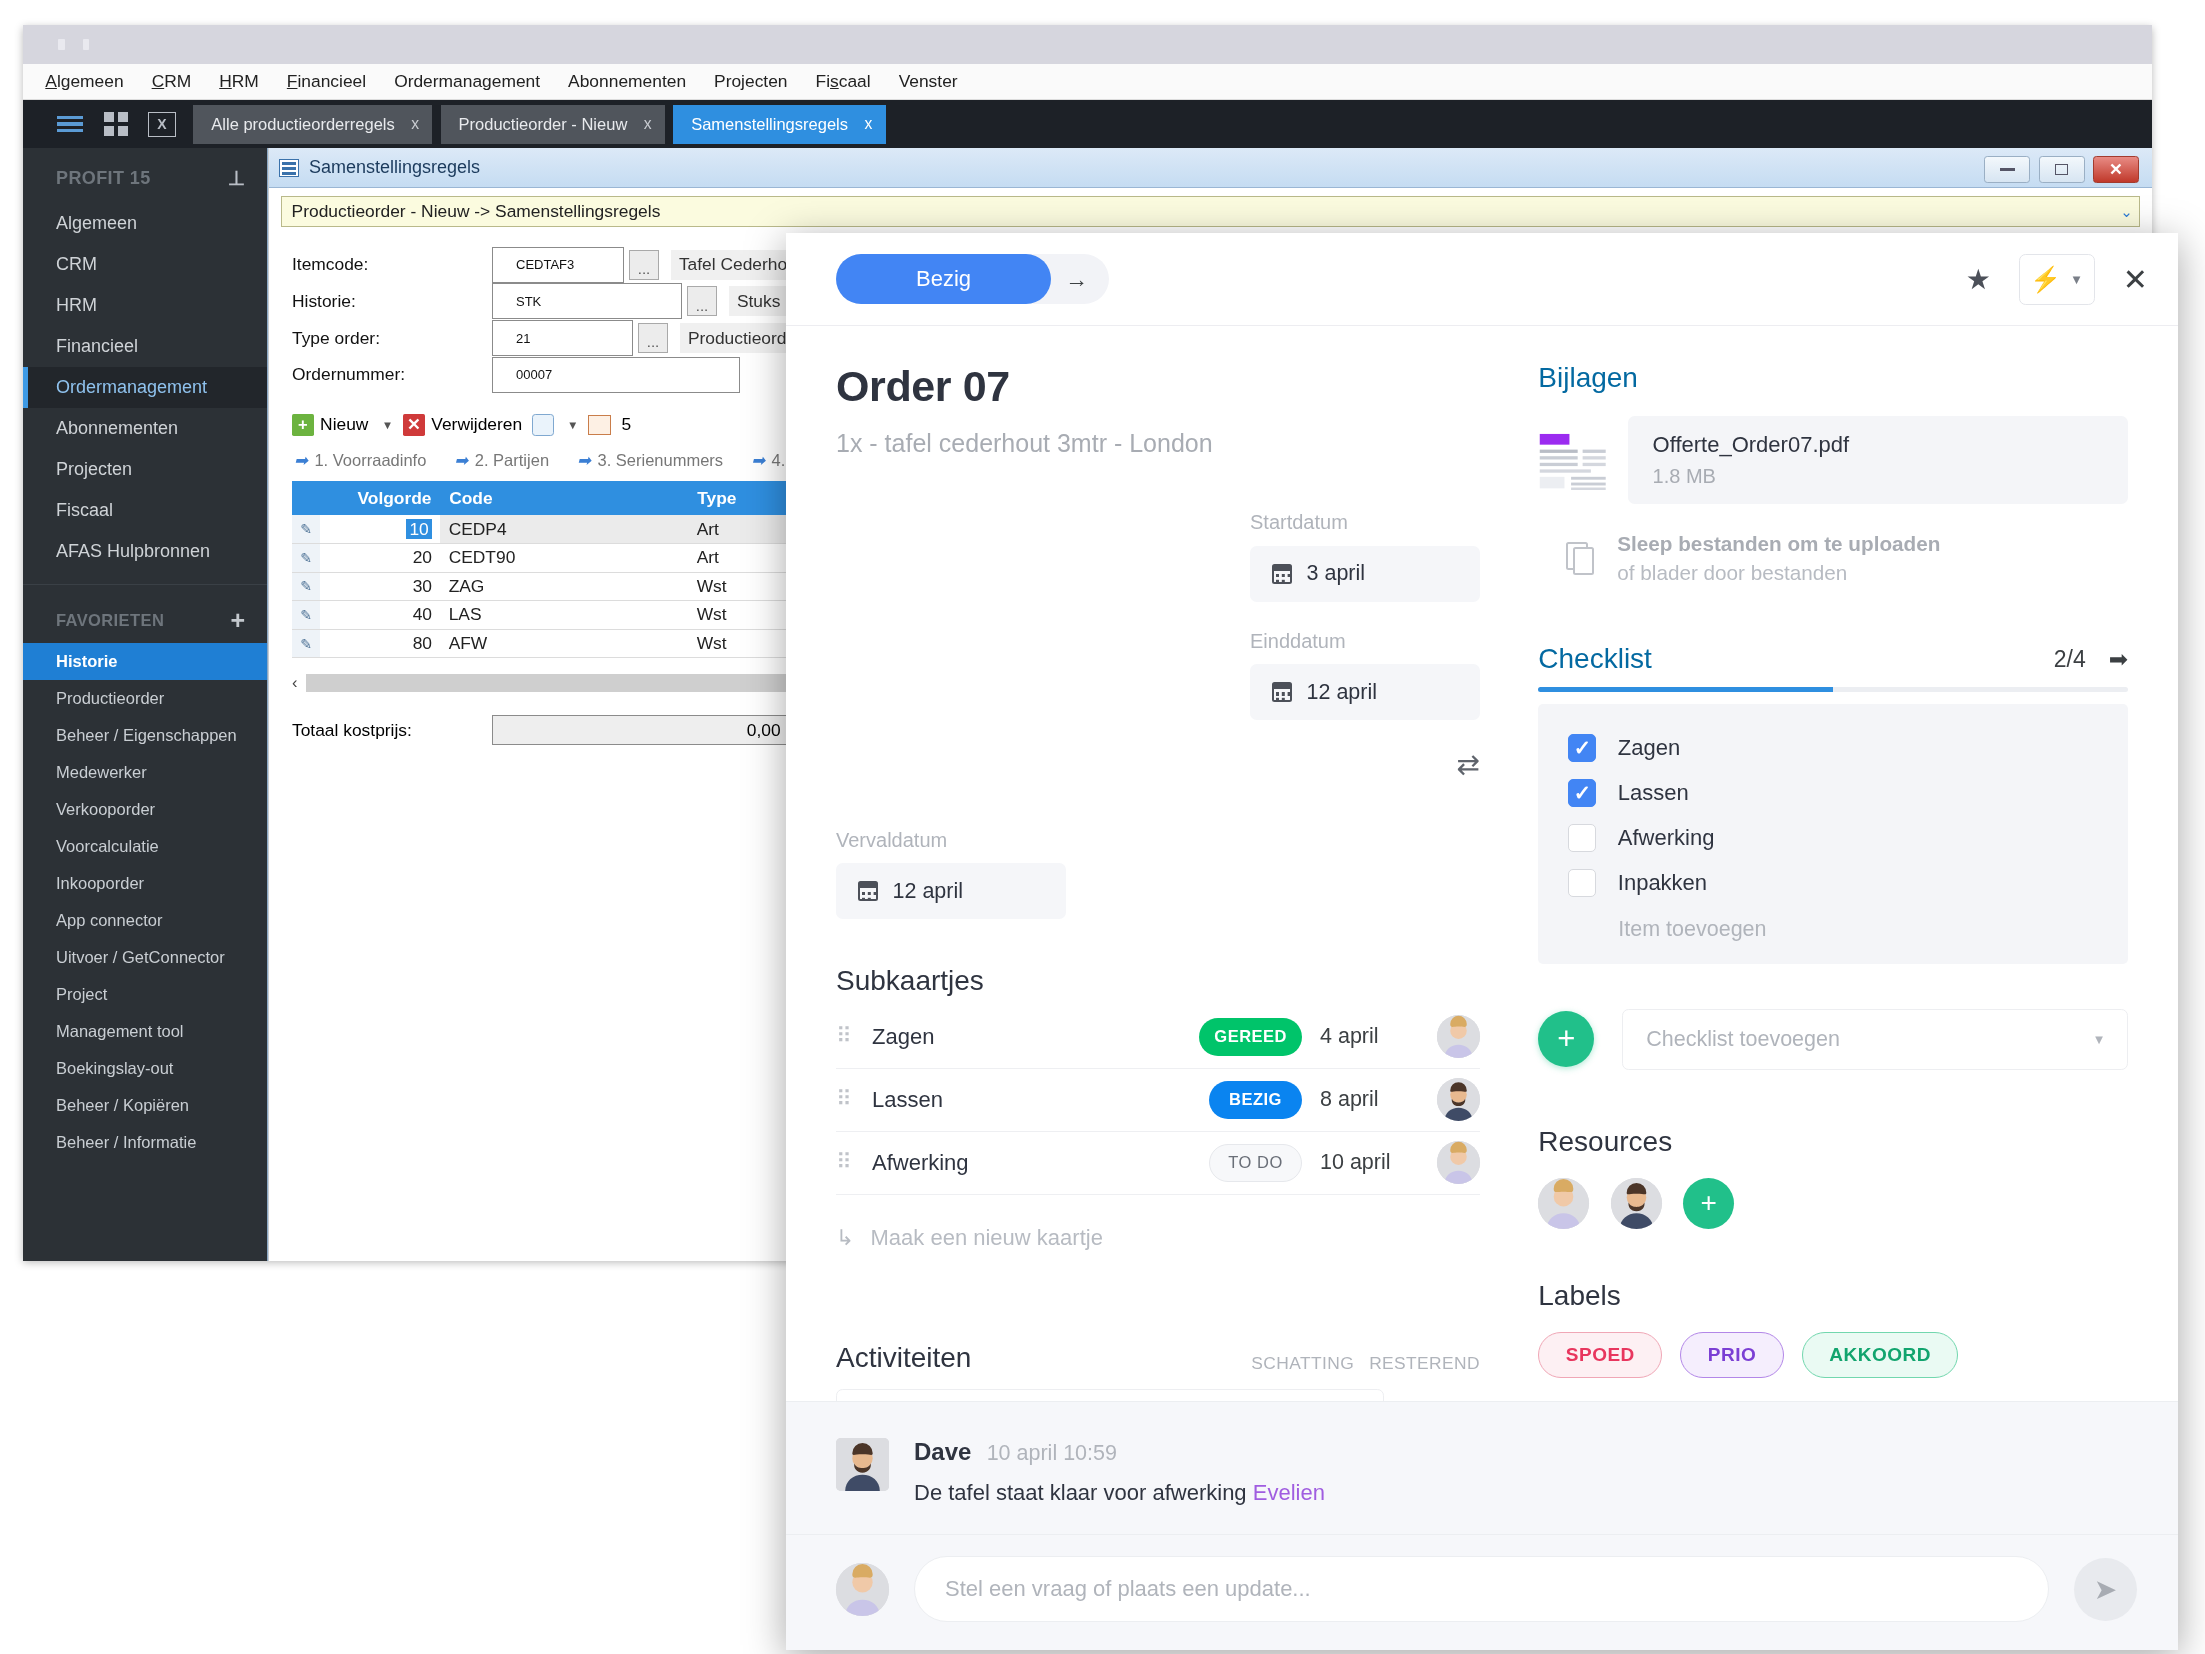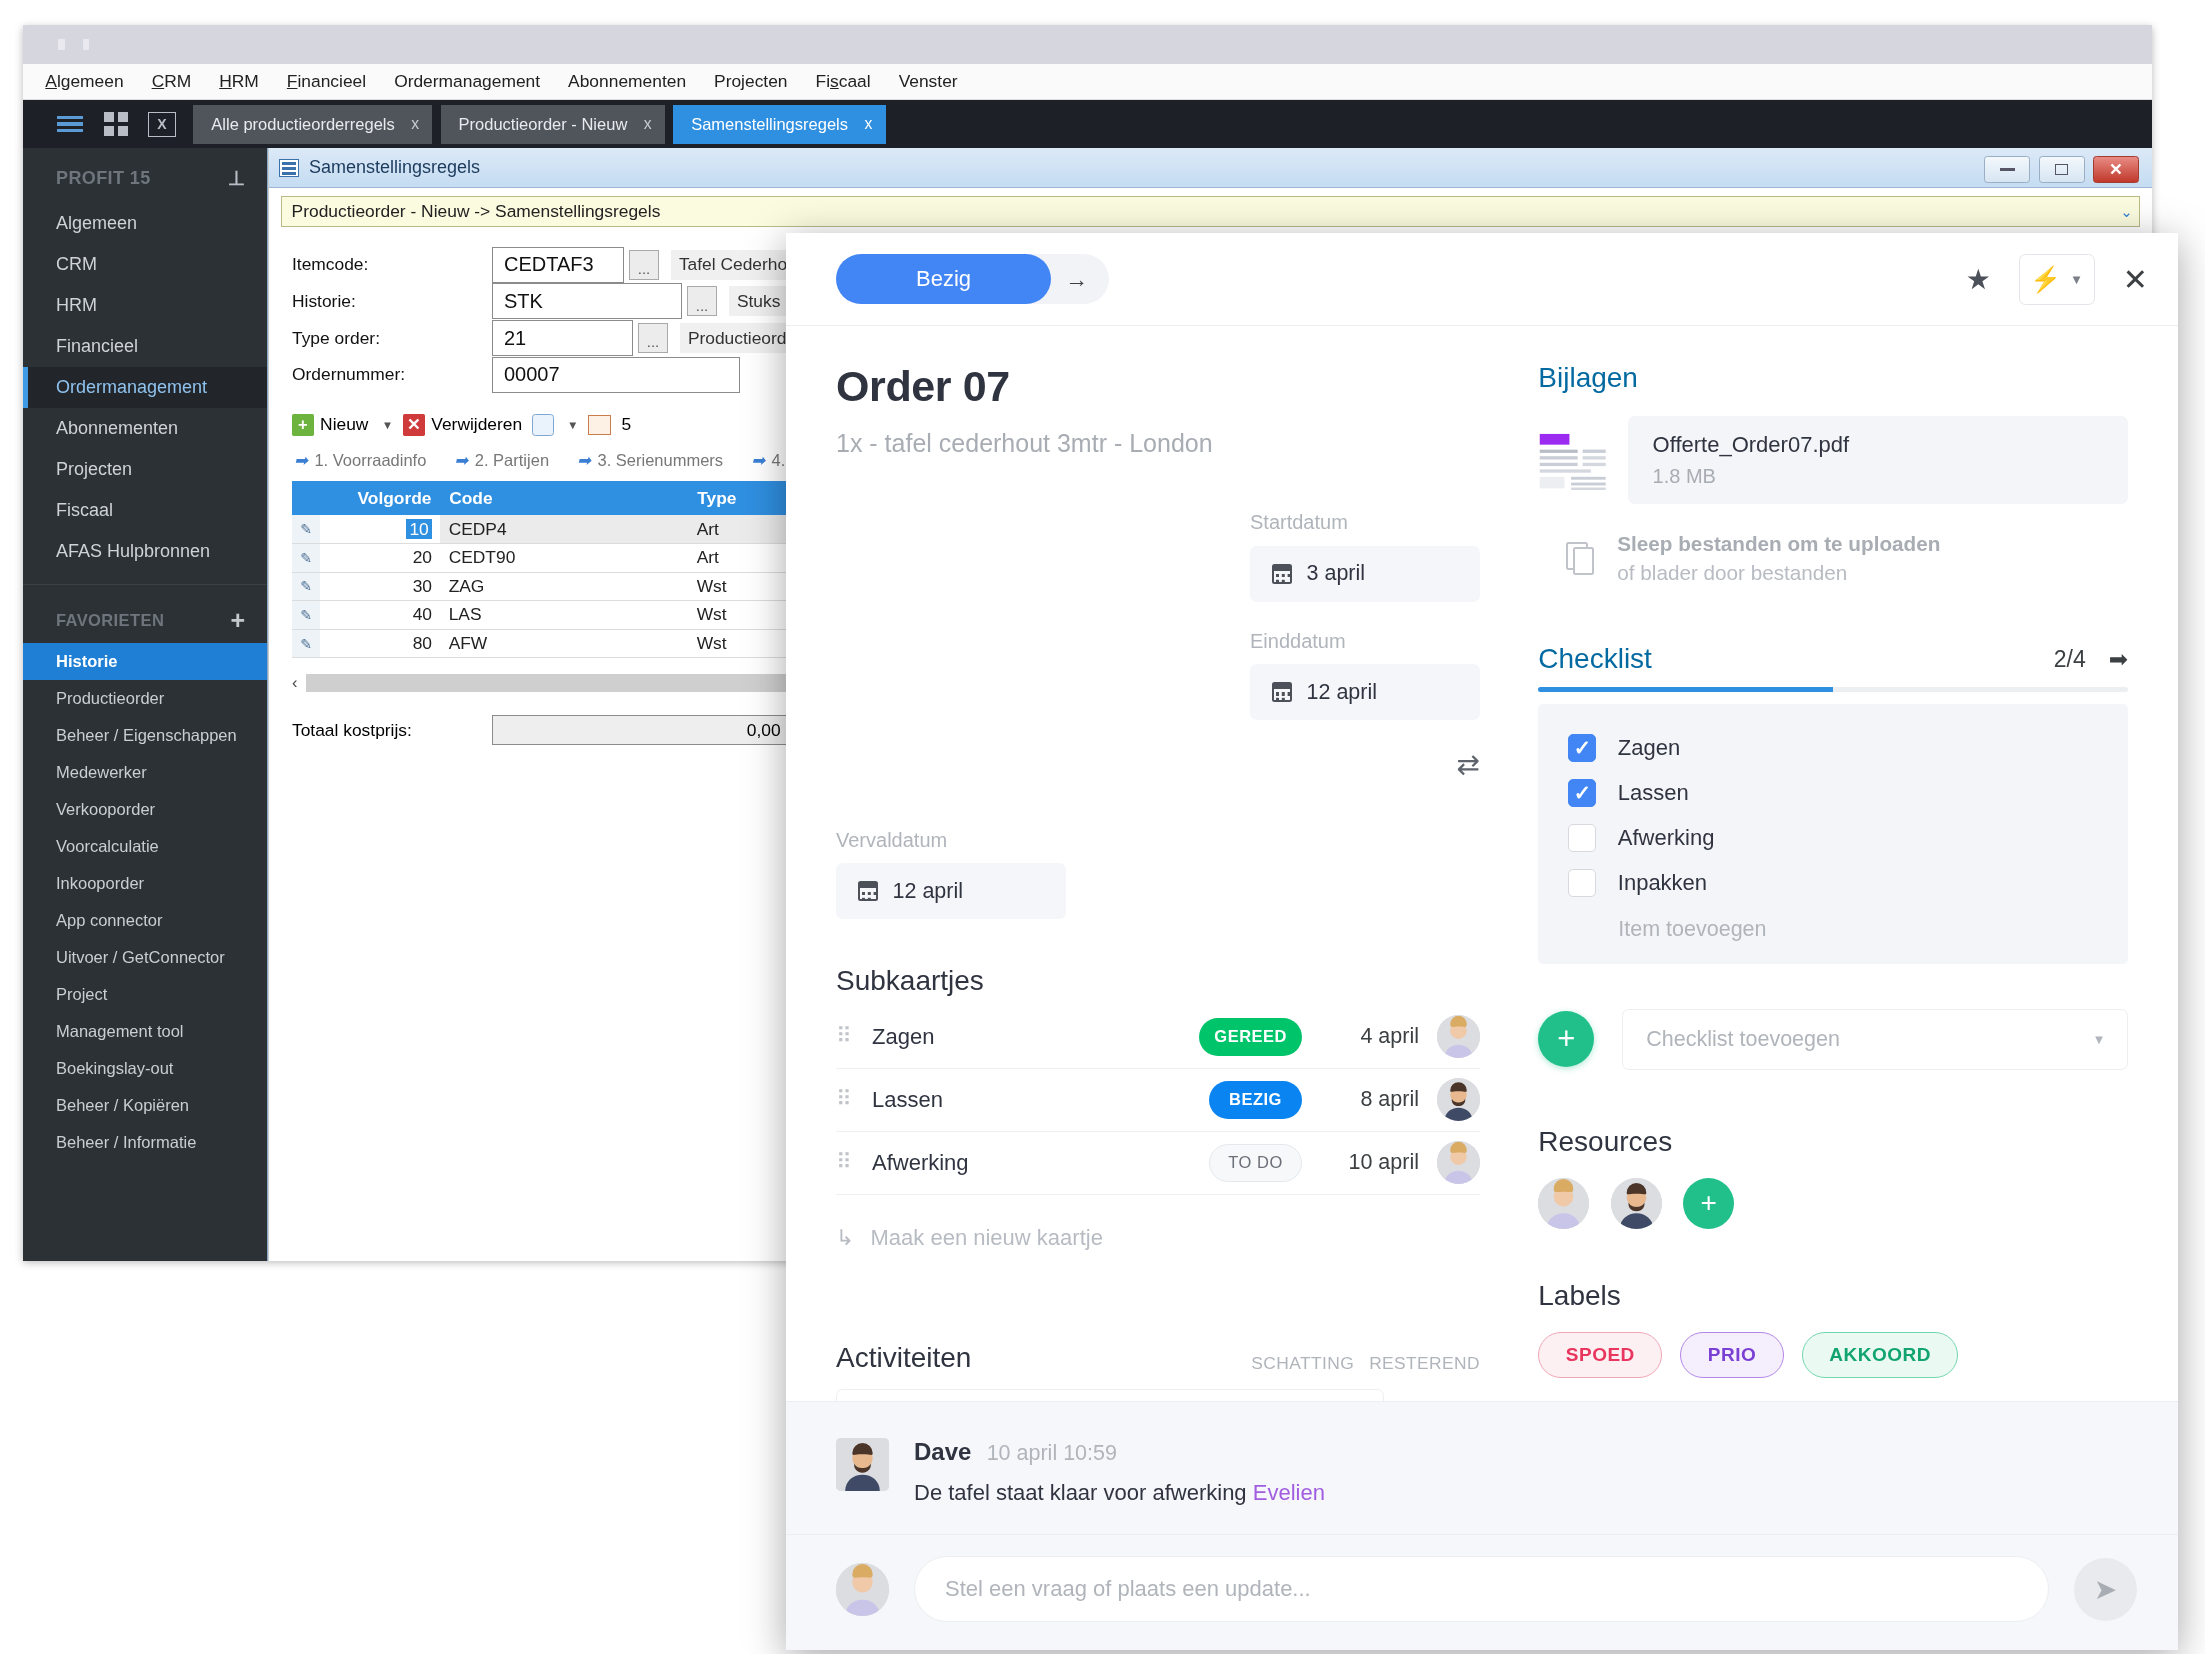--- a/index.html
+++ b/index.html
@@ -101,22 +101,22 @@
     margin: 8.3px 11.6px 0 11.6px; height: 31px; background: #fbfbdf;
     border: 0.8px solid #b9b98a; display:flex; align-items:center; padding-left:10px;
     font-size: 17.4px; color: #222; position: relative;
   }
   .crumb .arr { position:absolute; right: 6.6px; color:#2a7ad4; font-size: 15px; }
 
   .fields { padding: 20px 0 0 23px; font-size: 17.4px; color:#111; }
   .frow { display:flex; align-items:center; height: 35px; margin-bottom: 1.7px; }
   .flabel { width: 200px; }
   .finput {
-    height: 36px; background:#fff; border:0.8px solid #8b8b8b; padding: 0 11px;
-    display:flex; align-items:center; font-size:20px; color:#111;
+    height: 36px; background:#fff; border:0.8px solid #8b8b8b; padding: 0 23px;
+    display:flex; align-items:center; font-size:13px; color:#111;
   }
   .fdots {
     width: 30px; height: 30px; margin-left: 5px; background:#ececec; border:0.8px solid #a9a9a9;
     display:flex; align-items:flex-end; justify-content:center; font-size:15px; color:#555;
     padding-bottom: 1.7px;
   }
   .fdesc { margin-left: 11.6px; background:#f0f0f0; height:30px; display:flex; align-items:center;
            padding: 0 8.3px; font-size:17.4px; color:#333; }
 
   .toolbar2 { display:flex; align-items:center; gap: 10px; padding: 20px 0 0 23px; font-size:17.4px;}
@@ -227,21 +227,21 @@
   .drag i { font-style: normal; display:block; }
   .sub-name { font-size: 22px; color:#2f3440; flex: 1; }
   .badge {
     min-width: 93px; height: 38px; border-radius: 21.5px; display:flex; align-items:center;
     justify-content:center; font-size: 16.5px; font-weight: bold; color:#fff; letter-spacing:0.5px;
     padding: 0 15px;
   }
   .badge.gereed { background:#00c46a; }
   .badge.bezig { background:#0a84f0; }
   .badge.todo { background:#f7f8fa; color:#6a6f78; border: 0.8px solid #e6e8ec; font-weight:normal;}
-  .sub-date { width: 99px; font-size: 21.5px; color:#3c4043; text-align:right; }
+  .sub-date { width: 99px; font-size: 21.5px; color:#3c4043; text-align:left; }
   .avatar { width: 43px; height: 43px; border-radius: 50%; background:#d8d9dd; overflow:hidden;}
   .avatar svg { display:block; }
   .newcard { display:flex; align-items:center; gap: 16.5px; font-size: 22px; color:#b7bbc2; margin-top: 30px;}
   .arrhook { font-size: 21.5px; color:#b7bbc2; }
 
   .act-head { display:flex; align-items:flex-end; margin-top: 91px; }
   .act-title { font-size: 28px; color:#2f3440; }
   .act-cols { margin-left:auto; display:flex; gap: 15px; font-size: 17.4px; color:#b0b4bb; letter-spacing:0.4px;}
   .act-box {
     margin-top: 15px; border:0.8px solid #edeef1; border-radius: 6.6px; padding: 13.2px;

